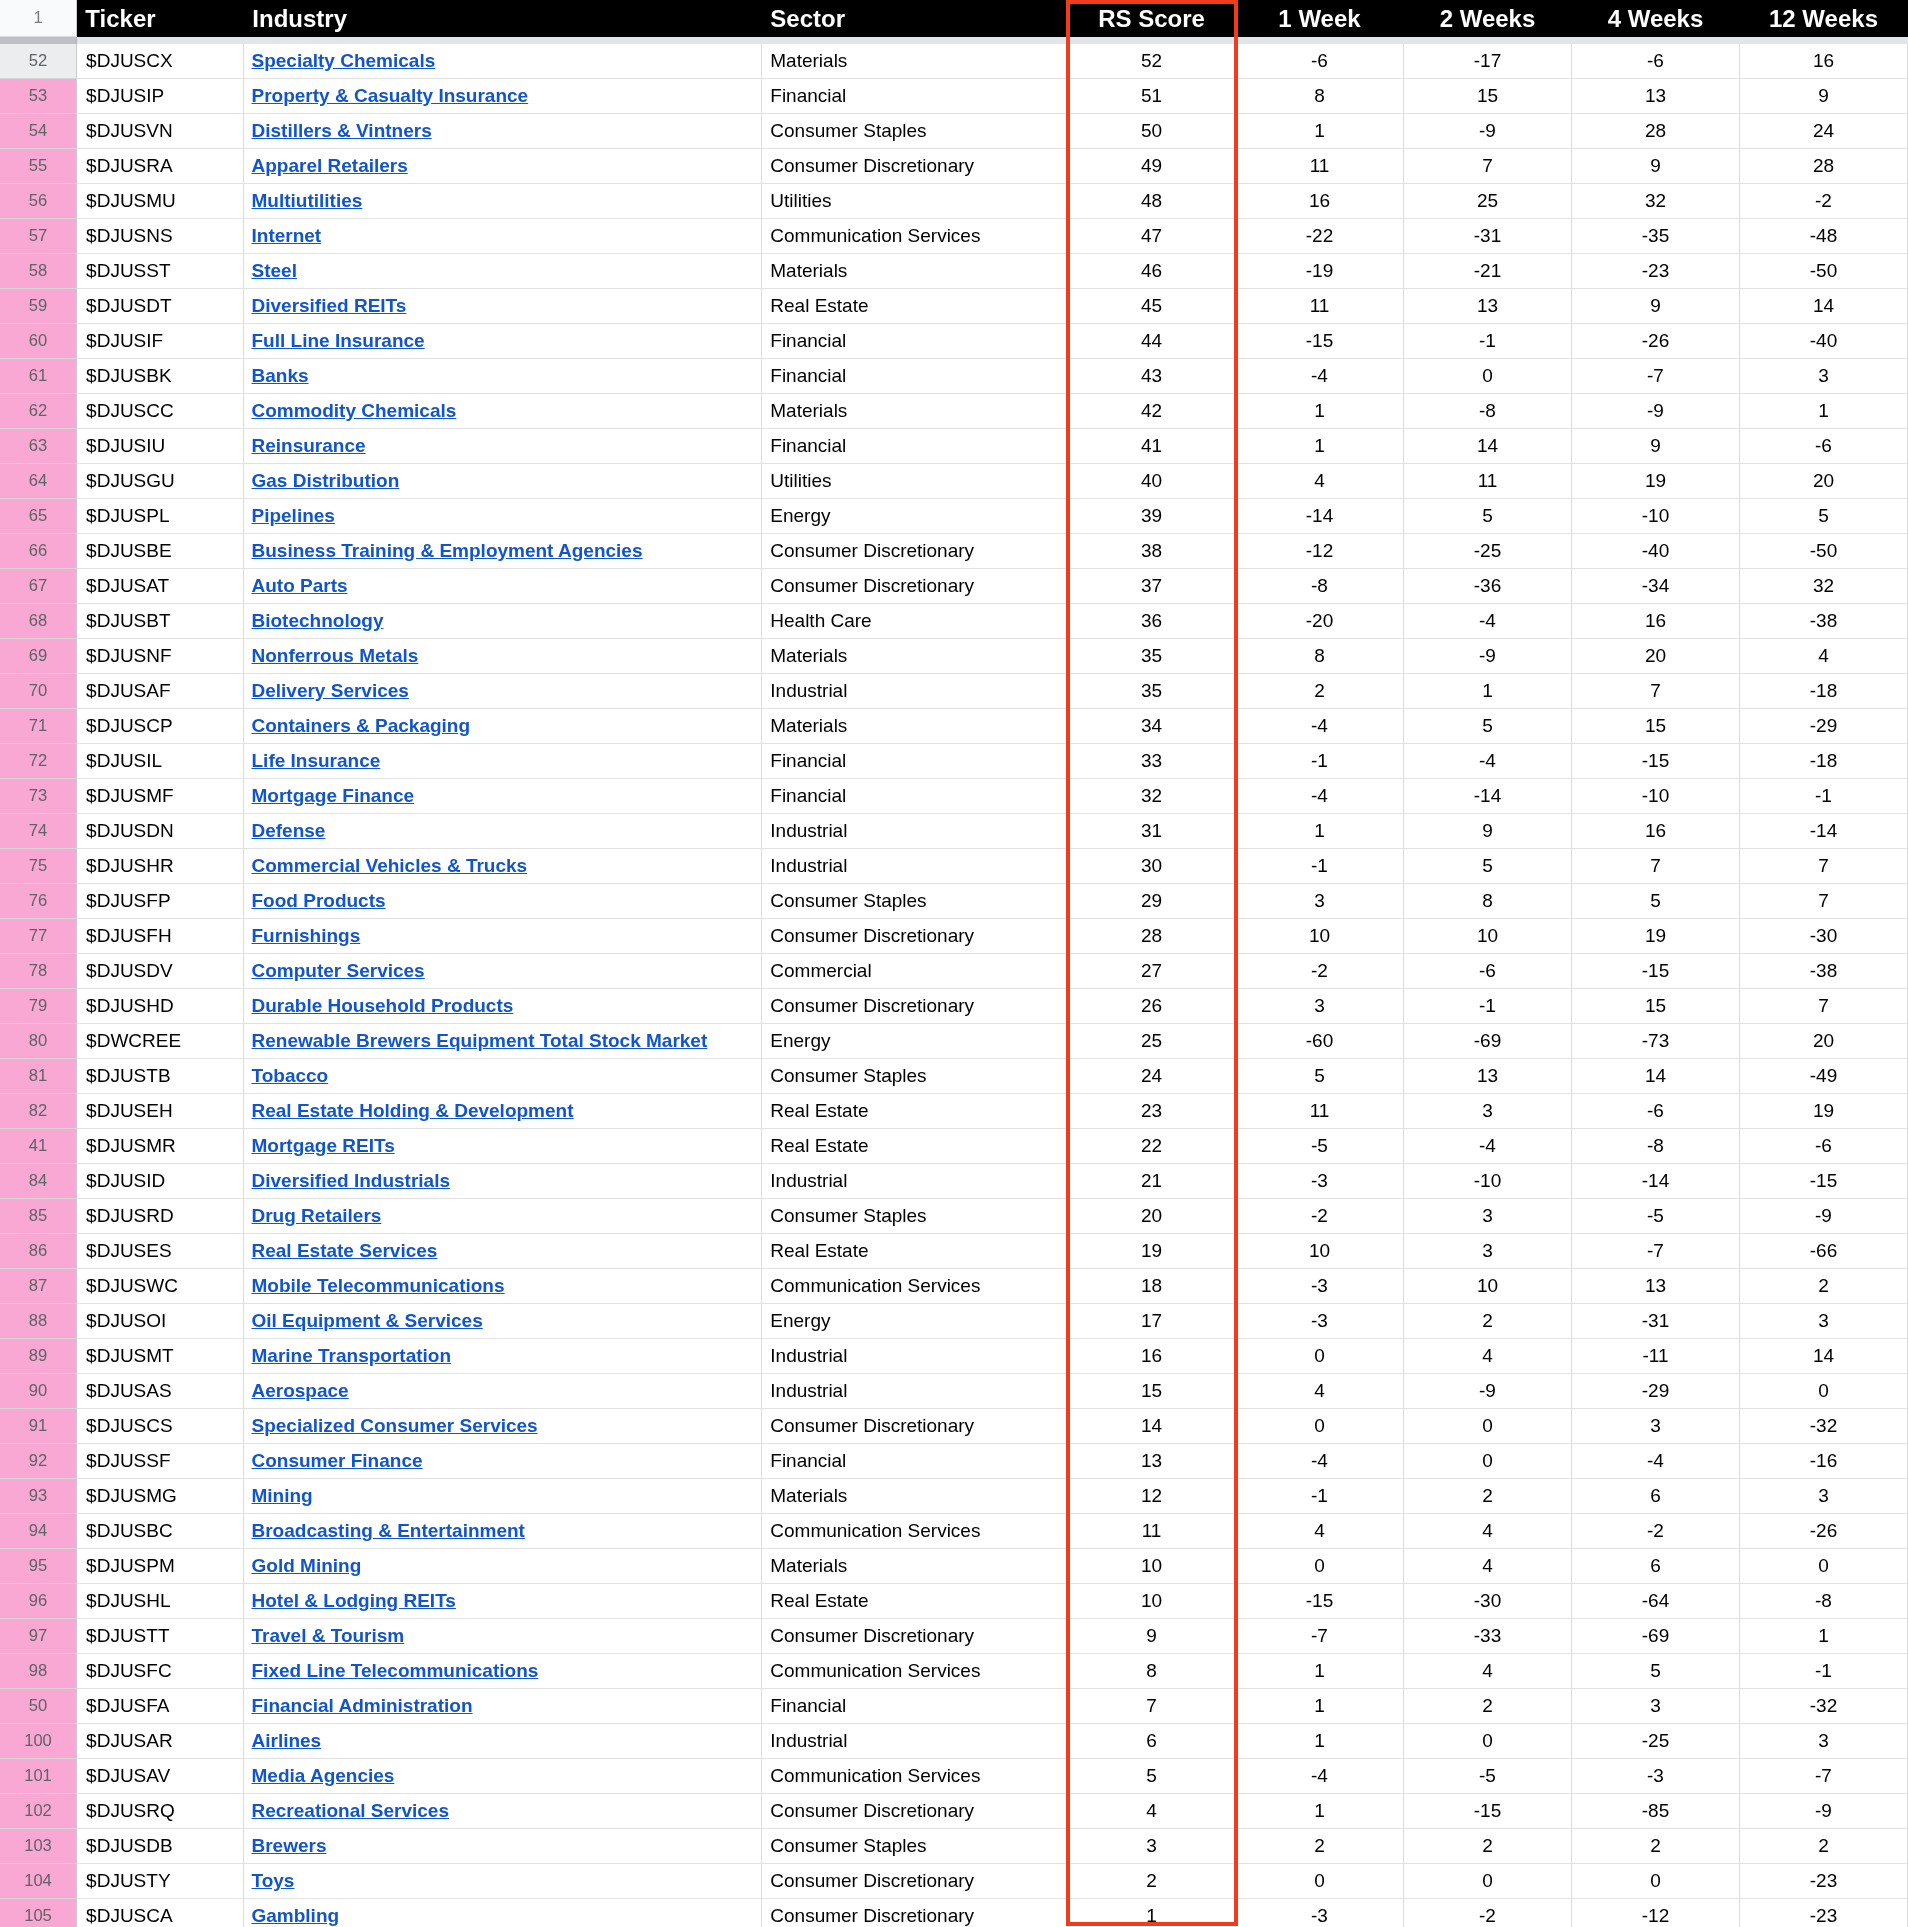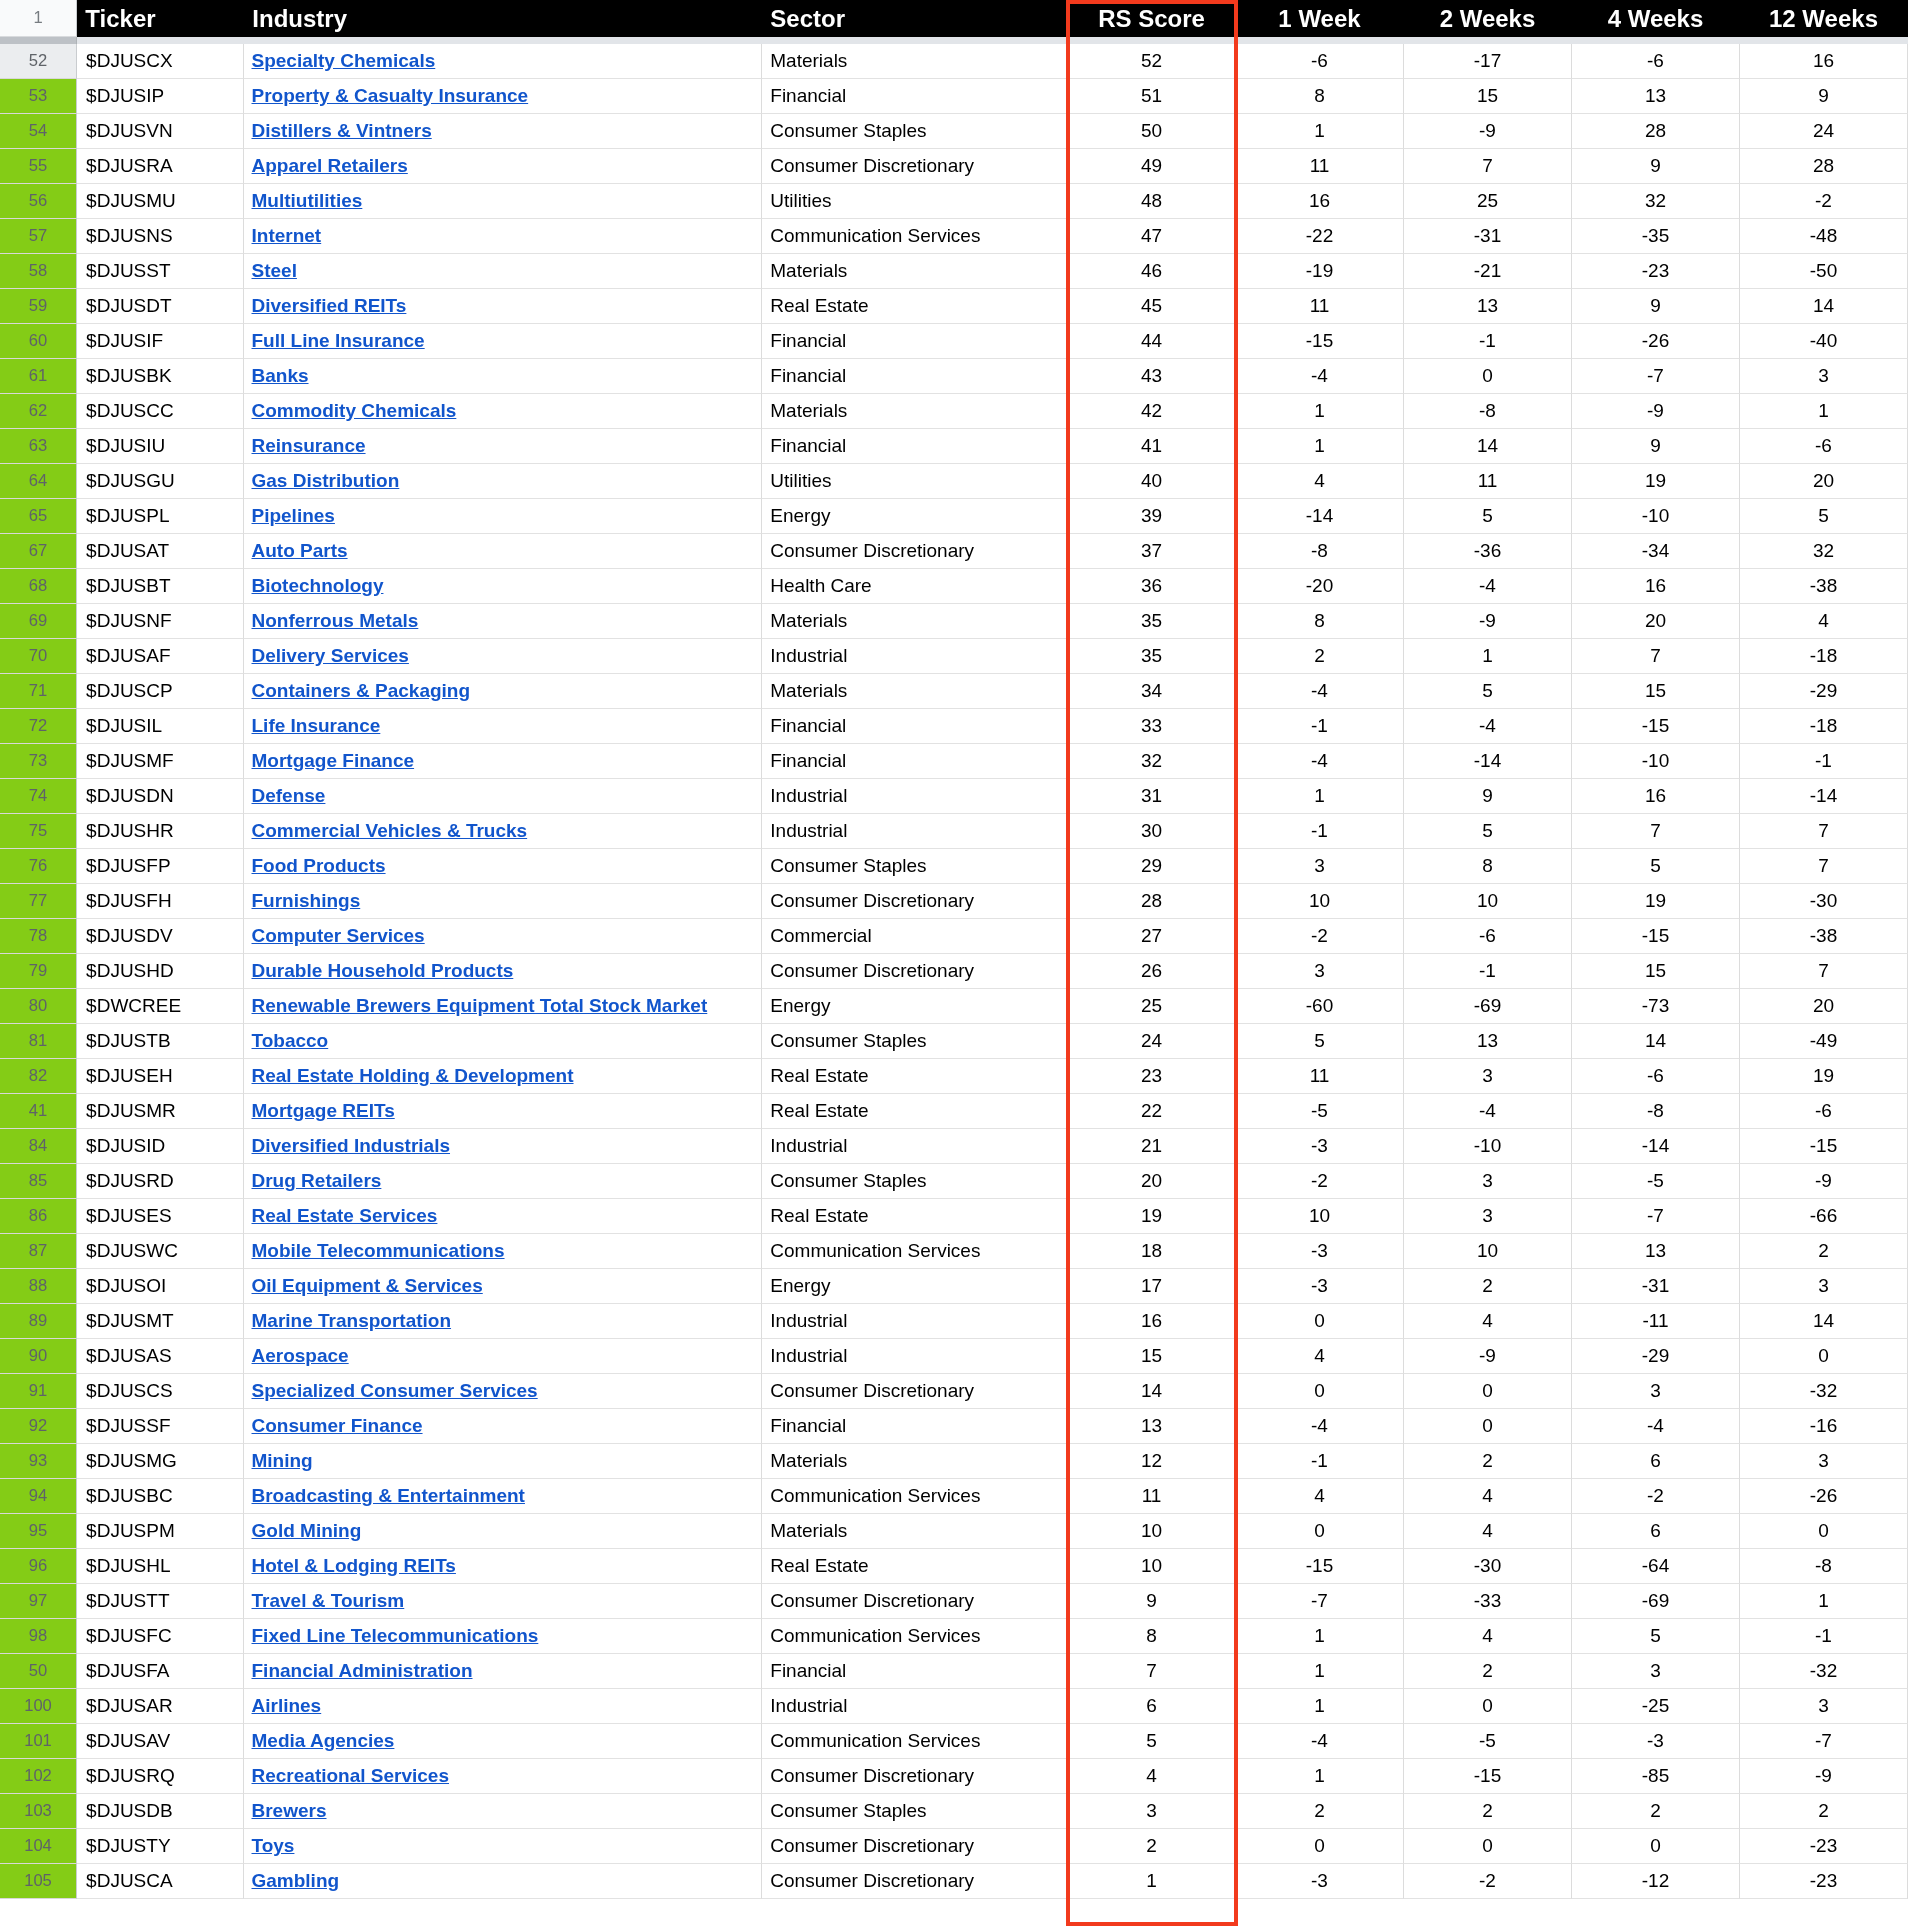--- a/index.html
+++ b/index.html
@@ -36,21 +36,21 @@
 
   
   tr.row{height:35px;}
   tr.row td{
     font-size:19px;color:#000;
     border-right:0.8px solid #dcdcdc;
     border-bottom:0.8px solid #e2e2e2;
     background:#fff;
   }
   tr.row th.gutter{
-    background:#84cc16;color:#5f6368;
+    background:#f9a8d4;color:#5f6368;
     font-size:16.6px;text-align:center;
     border-right:0.8px solid #c9cccf;
     border-bottom:0.8px solid #d8d8d8;
   }
   tr.row.first th.gutter{background:#ebedef;}
   td.ticker{padding-left:9.1px;}
   td.industry{padding-left:7.5px;}
   td.sector{padding-left:8.3px;}
   .link{
     color:var(--link,#1155cc);
@@ -251,20 +251,31 @@
           <td class="ticker">$DJUSPL</td>
           <td class="industry"><span class="link">Pipelines</span></td>
           <td class="sector">Energy</td>
           <td class="num">39</td>
           <td class="num neg">-14</td>
           <td class="num pos">5</td>
           <td class="num neg">-10</td>
           <td class="num pos">5</td>
         </tr>
         <tr class="row">
+          <th class="gutter">66</th>
+          <td class="ticker">$DJUSBE</td>
+          <td class="industry"><span class="link">Business Training &amp; Employment Agencies</span></td>
+          <td class="sector">Consumer Discretionary</td>
+          <td class="num">38</td>
+          <td class="num neg">-12</td>
+          <td class="num neg">-25</td>
+          <td class="num neg">-40</td>
+          <td class="num neg">-50</td>
+        </tr>
+        <tr class="row">
           <th class="gutter">67</th>
           <td class="ticker">$DJUSAT</td>
           <td class="industry"><span class="link">Auto Parts</span></td>
           <td class="sector">Consumer Discretionary</td>
           <td class="num">37</td>
           <td class="num neg">-8</td>
           <td class="num neg">-36</td>
           <td class="num neg">-34</td>
           <td class="num pos">32</td>
         </tr>

